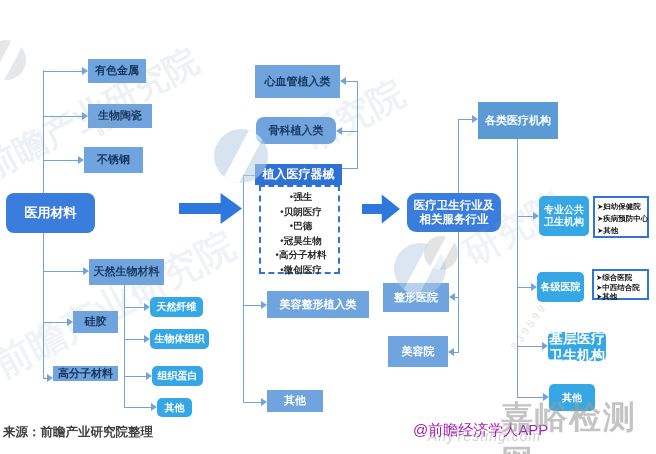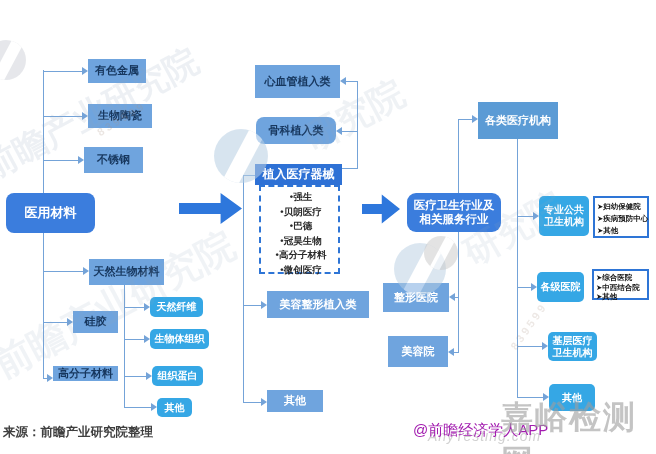--- a/index.html
+++ b/index.html
@@ -149,21 +149,21 @@
     <div>➤其他</div>
   </div>
 
   <div class="box cy" style="left:537px;top:272px;width:47px;height:30px;">各级医院</div>
   <div class="listbox" style="left:592px;top:269px;width:57px;height:31px;font-size:7.5px;line-height:9.5px;padding:2px 2px;">
     <div>➤综合医院</div>
     <div>➤中西结合院</div>
     <div>➤其他</div>
   </div>
 
-  <div class="box cy" style="left:548px;top:332px;width:49px;height:29px;font-size:10px;">基层医疗
+  <div class="box cy" style="left:548px;top:332px;width:58px;height:29px;font-size:14px;">基层医疗
 卫生机构</div>
   <div class="box cy" style="left:549px;top:384px;width:46px;height:27px;">其他</div>
 
   <div class="vl" style="left:458px;top:232px;height:120px;"></div>
   <div class="hl" style="left:455px;top:297px;width:4px;"></div>
   <div class="al" style="left:449px;top:293px;"></div>
   <div class="hl" style="left:454px;top:352px;width:5px;"></div>
   <div class="al" style="left:448px;top:348px;"></div>
 
   <div class="box lbw" style="left:383px;top:283px;width:66px;height:29px;">整形医院</div>

